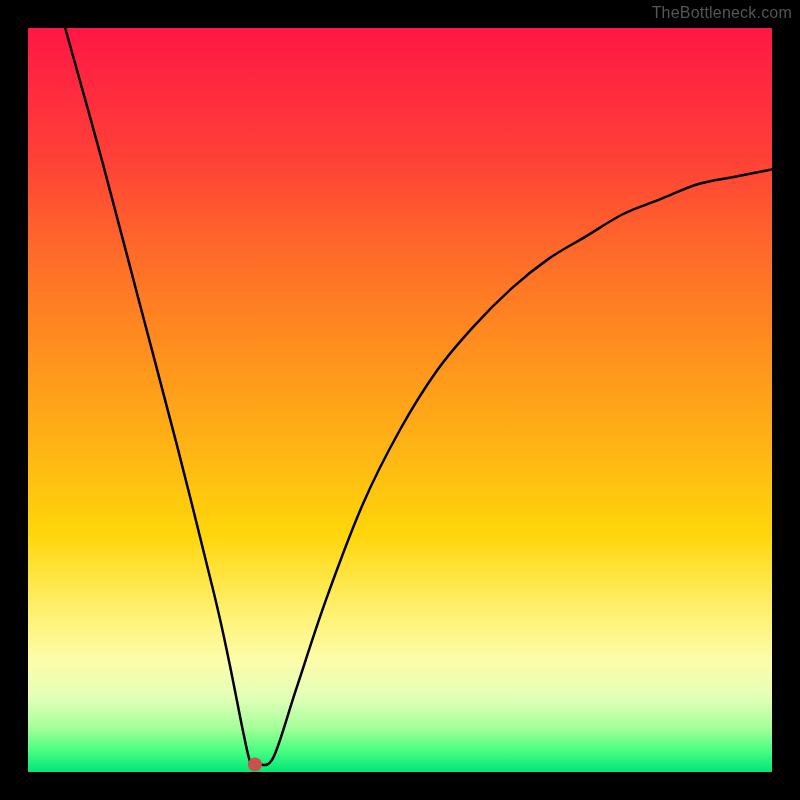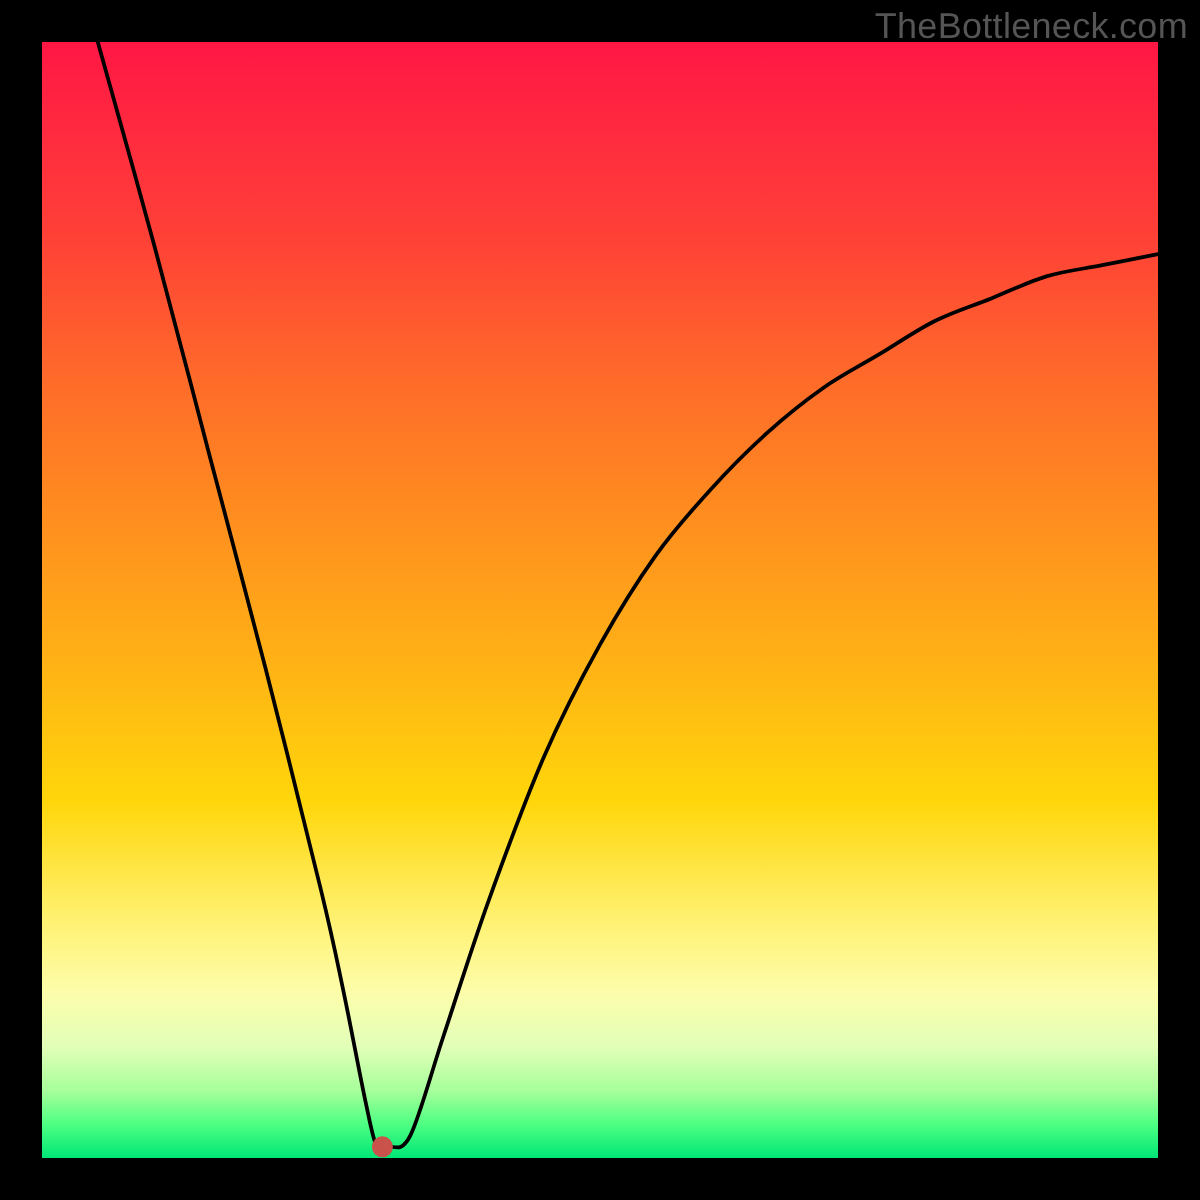--- a/index.html
+++ b/index.html
@@ -41,21 +41,21 @@
       #a6ff9a 94%,
       #4dff82 97%,
       #00e676 100%
     );
   }
   .watermark {
     position: absolute;
     top: 4px;
     right: 8px;
     color: #555;
-    font-size: 24px;
+    font-size: 16px;
     font-weight: 500;
     letter-spacing: 0.2px;
     user-select: none;
   }
   svg.curve {
     position: absolute;
     top: 0;
     left: 0;
     width: 744px;
     height: 744px;

